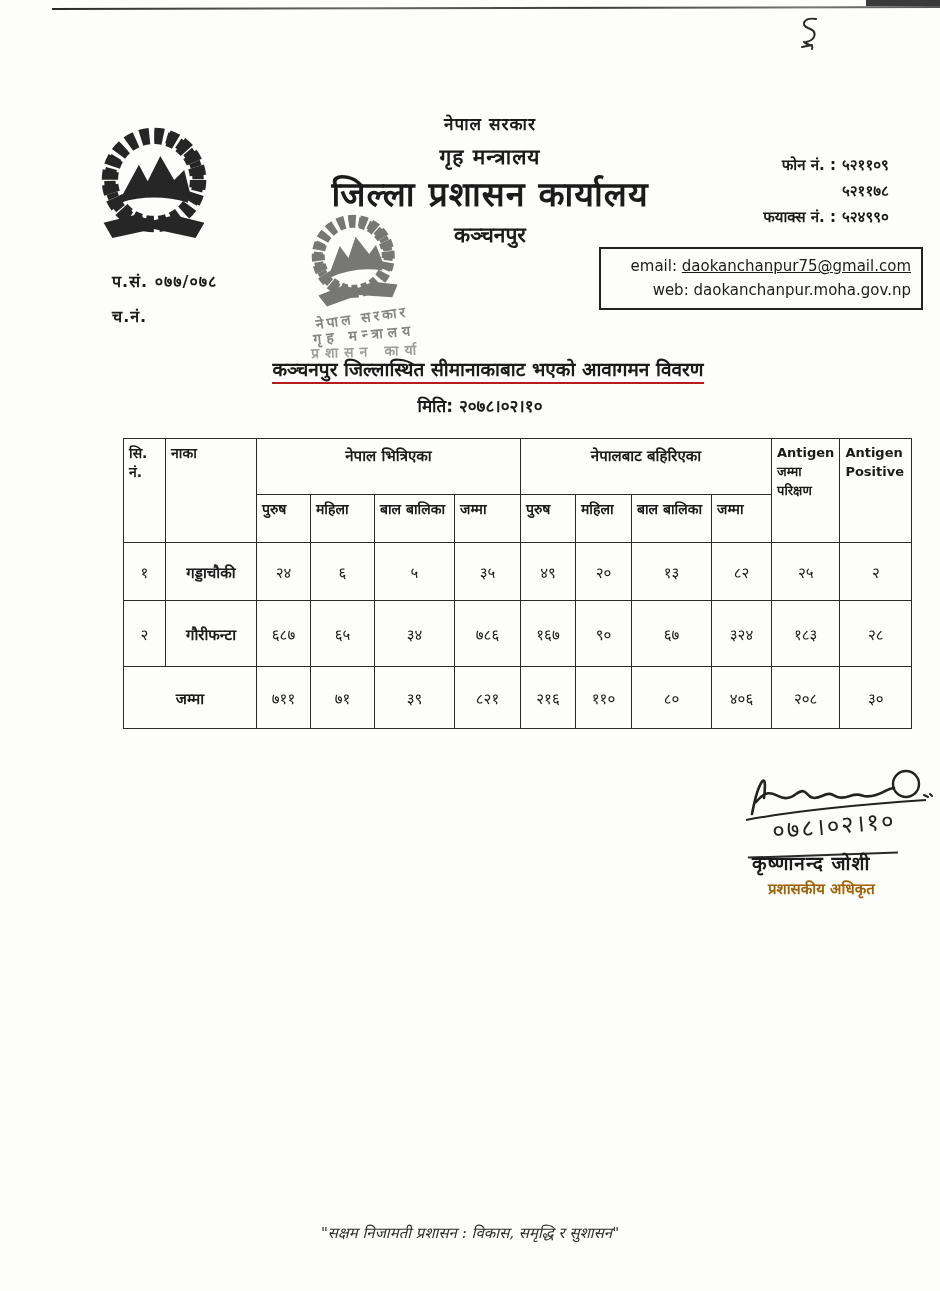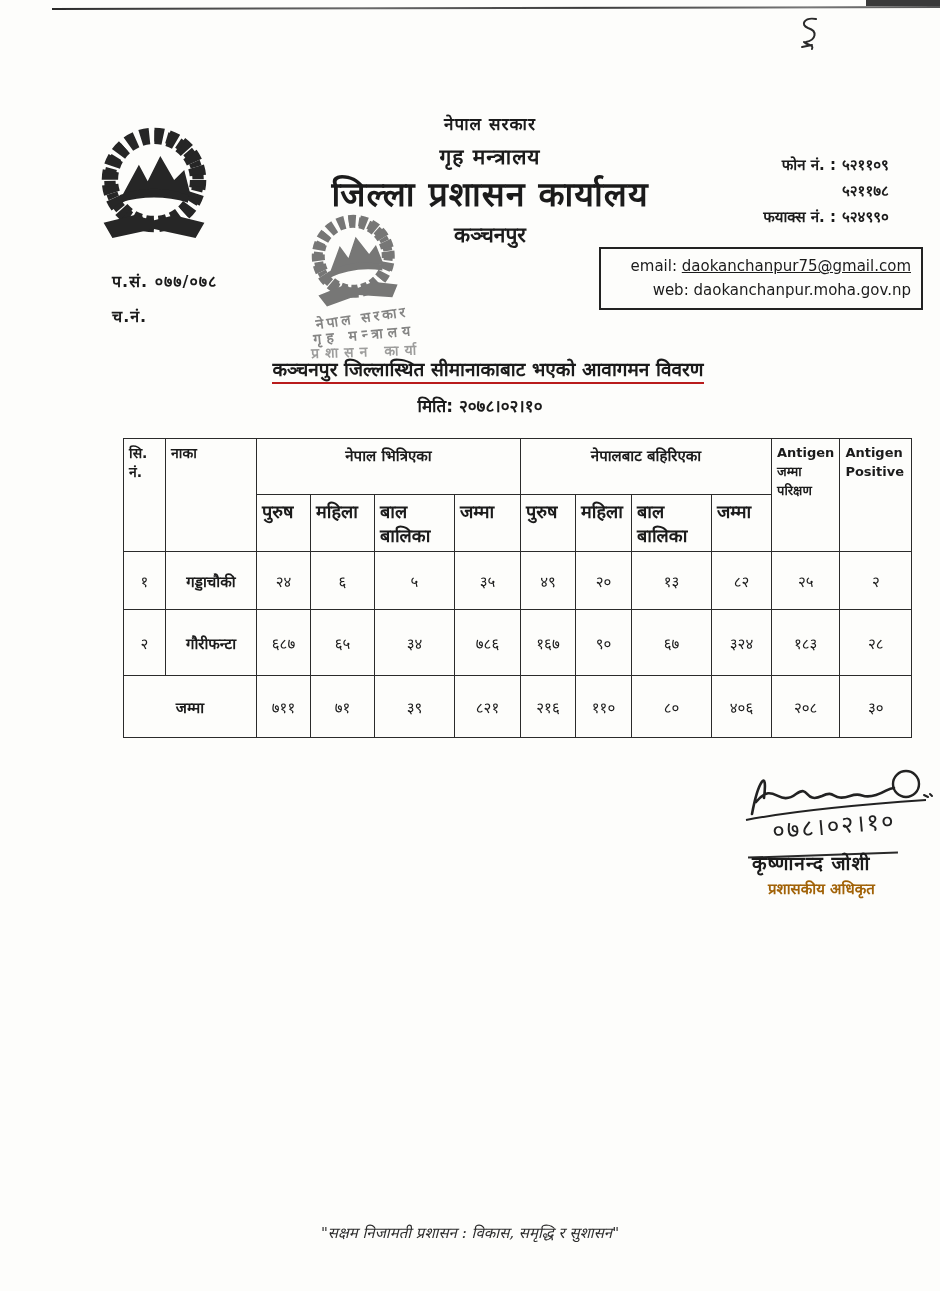--- a/index.html
+++ b/index.html
@@ -56,21 +56,21 @@
   .doc-title span { font-size:19px; font-weight:bold; border-bottom:2px solid #b91c1c; padding-bottom:2px; }
   .doc-date { position:absolute; top:394px; left:0; width:100%; text-align:center; transform:translateX(10px);
     font-size:17px; font-weight:bold; }
 
   
   .table-wrap { position:absolute; left:123px; top:438px; }
   table { border-collapse:collapse; table-layout:fixed; }
   th, td { border:1.6px solid #2b2b2b; font-weight:bold; }
   th { font-size:14px; padding:4px 5px; vertical-align:top; text-align:left; }
   th.group { text-align:center; vertical-align:top; padding-top:6px; font-size:15px; height:56px; }
-  tr.subrow th { height:48px; font-size:18px; }
+  tr.subrow th { height:48px; font-size:14px; }
   td { font-size:15px; text-align:center; vertical-align:middle; font-weight:normal; }
   td.naka { font-weight:bold; }
   .pre { white-space:pre-line; }
   .antigen { font-size:13px; line-height:19px; }
   tr.datarow1 td { height:58px; }
   tr.datarow2 td { height:66px; }
   tr.totalrow td { height:62px; }
   tr.totalrow td.tlabel { font-weight:bold; }
 
   

